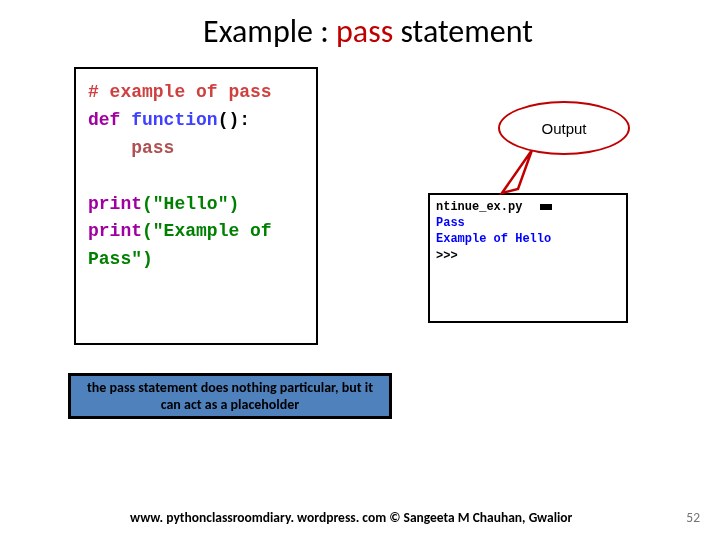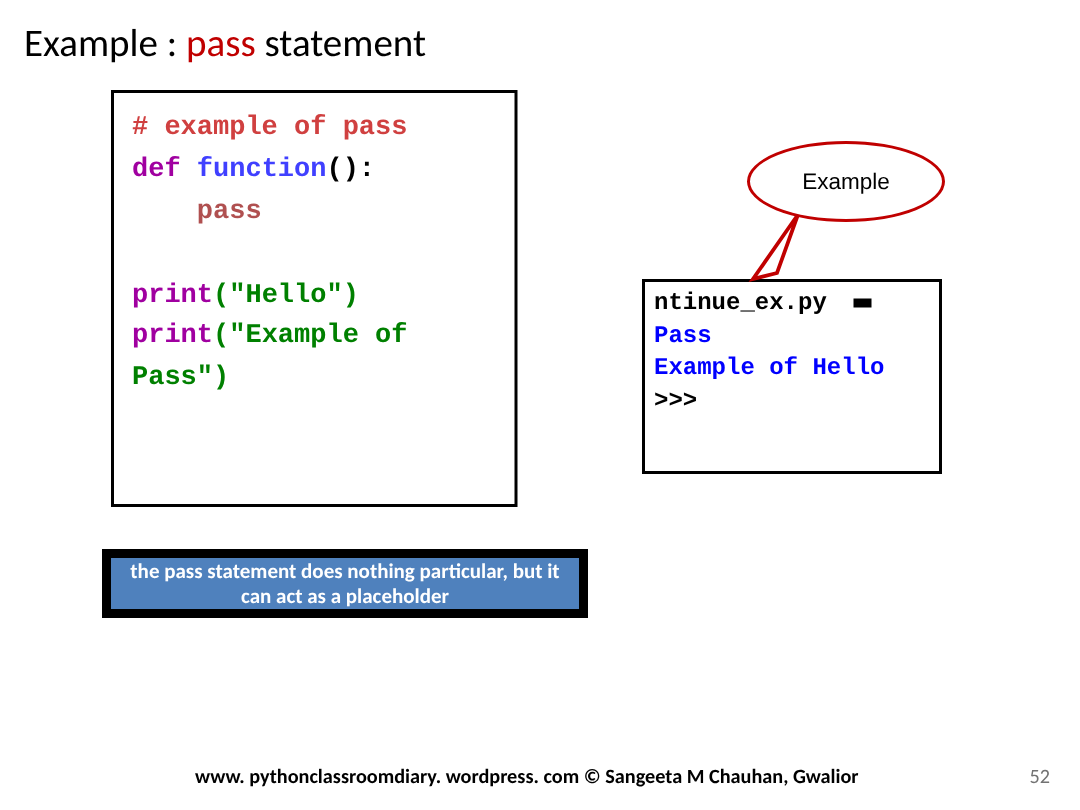--- a/index.html
+++ b/index.html
@@ -5,39 +5,39 @@
   * { margin: 0; padding: 0; box-sizing: border-box; }
   body {
     width: 720px;
     height: 540px;
     background: #ffffff;
     font-family: Calibri, Arial, sans-serif;
     position: relative;
     overflow: hidden;
   }
   .slide-title {
-    text-align: left;
-    font-size: 26px;
+    text-align: center;
+    font-size: 32px;
     font-weight: normal;
     padding: 12px 0 8px;
     margin-left: 16px;
   }
   .title-black { color: #000; }
   .title-red { color: #c00000; }
 
   .content-area {
     position: relative;
     height: 380px;
   }
 
   .code-box {
     position: absolute;
     left: 74px;
     top: 8px;
-    width: 271px;
+    width: 244px;
     height: 278px;
     border: 2px solid #000;
     background: #fff;
     padding: 10px 12px;
     font-family: "Courier New", monospace;
     font-size: 18px;
     font-weight: bold;
     line-height: 1.55;
   }
   .c-comment { color: #d04040; }
@@ -78,43 +78,43 @@
   .output-box {
     position: absolute;
     left: 428px;
     top: 134px;
     width: 200px;
     height: 130px;
     border: 2px solid #000;
     background: #fff;
     padding: 4px 6px;
     font-family: "Courier New", monospace;
-    font-size: 16px;
+    font-size: 12px;
     font-weight: bold;
     line-height: 1.35;
   }
   .out-black { color: #000; }
   .out-blue { color: #0000ff; }
   .cursor-block {
     display: inline-block;
     width: 12px; height: 6px;
     background: #000;
     vertical-align: middle;
     margin-left: 18px;
   }
 
   .note-box {
     position: absolute;
     left: 68px;
     top: 314px;
     width: 324px;
     height: 46px;
     background: #4f81bd;
-    color: #ffffff;
-    border: 6px solid #000000;
+    color: #000000;
+    border: 3px solid #000000;
     display: flex;
     align-items: center;
     justify-content: center;
     text-align: center;
     font-size: 14px;
     font-weight: bold;
     padding: 4px 8px;
     line-height: 1.25;
   }
 
@@ -162,21 +162,21 @@
     </div>
     <div>
       <span class="c-def">print</span><span class="c-str">("Example of Pass")</span>
     </div>
   </div>
 
   <svg class="callout-tail" style="left:492px; top:86px;" width="60" height="60">
     <path d="M40 5 L10 48 L26 44 Z"></path>
   </svg>
   <div class="output-callout">
-    <span>Example</span>
+    <span>Output</span>
   </div>
 
   <div class="output-box">
     <div class="out-black"><span>ntinue_ex.py</span><span class="cursor-block"></span></div>
     <div class="out-blue">Pass</div>
     <div class="out-blue">Example of Hello</div>
     <div class="out-black">&gt;&gt;&gt;</div>
   </div>
 
   <div class="note-box">

